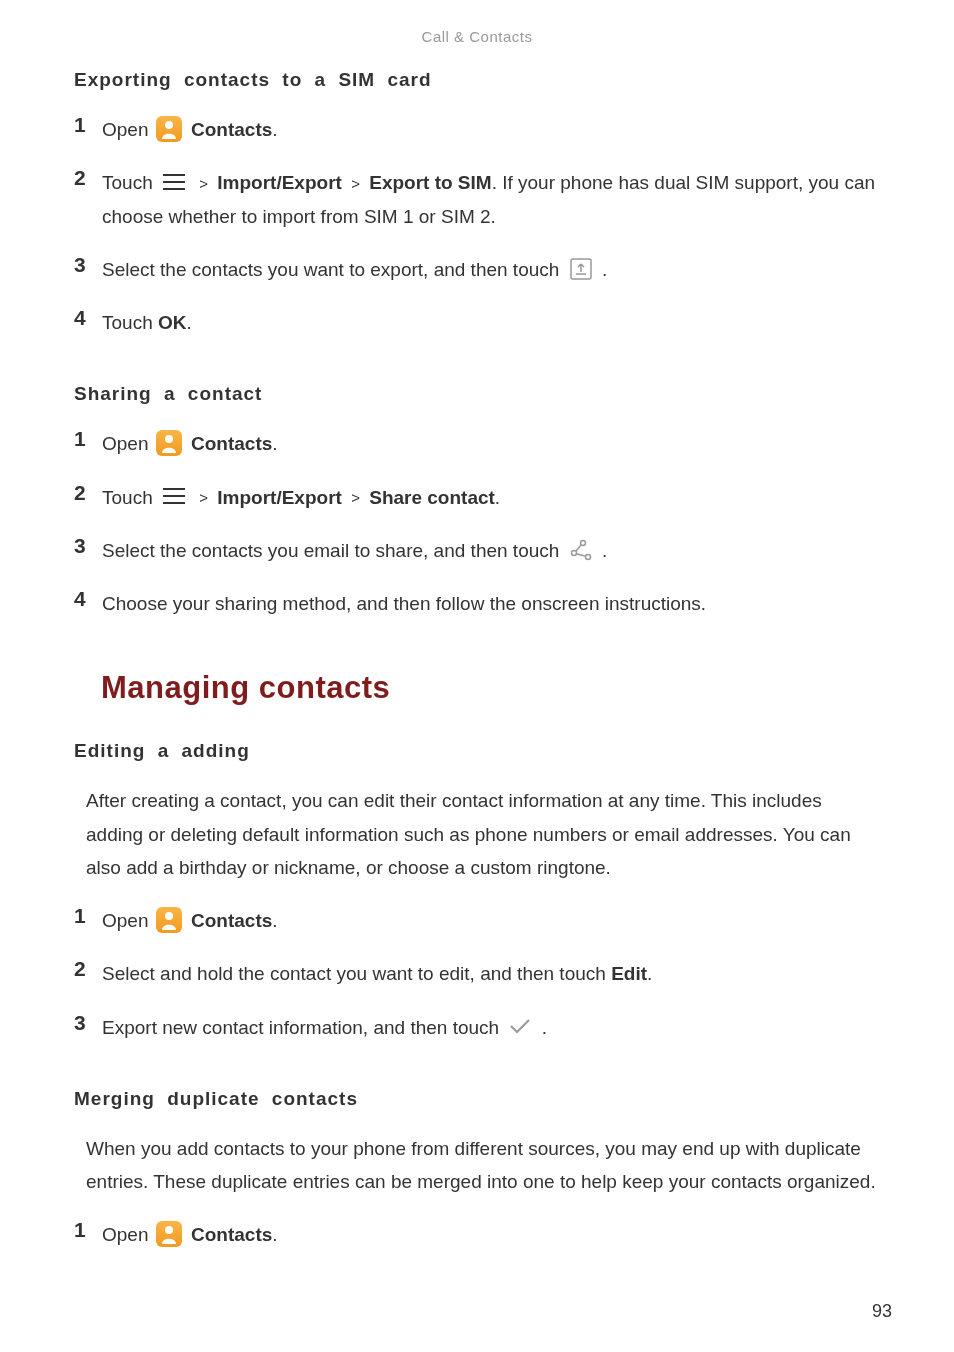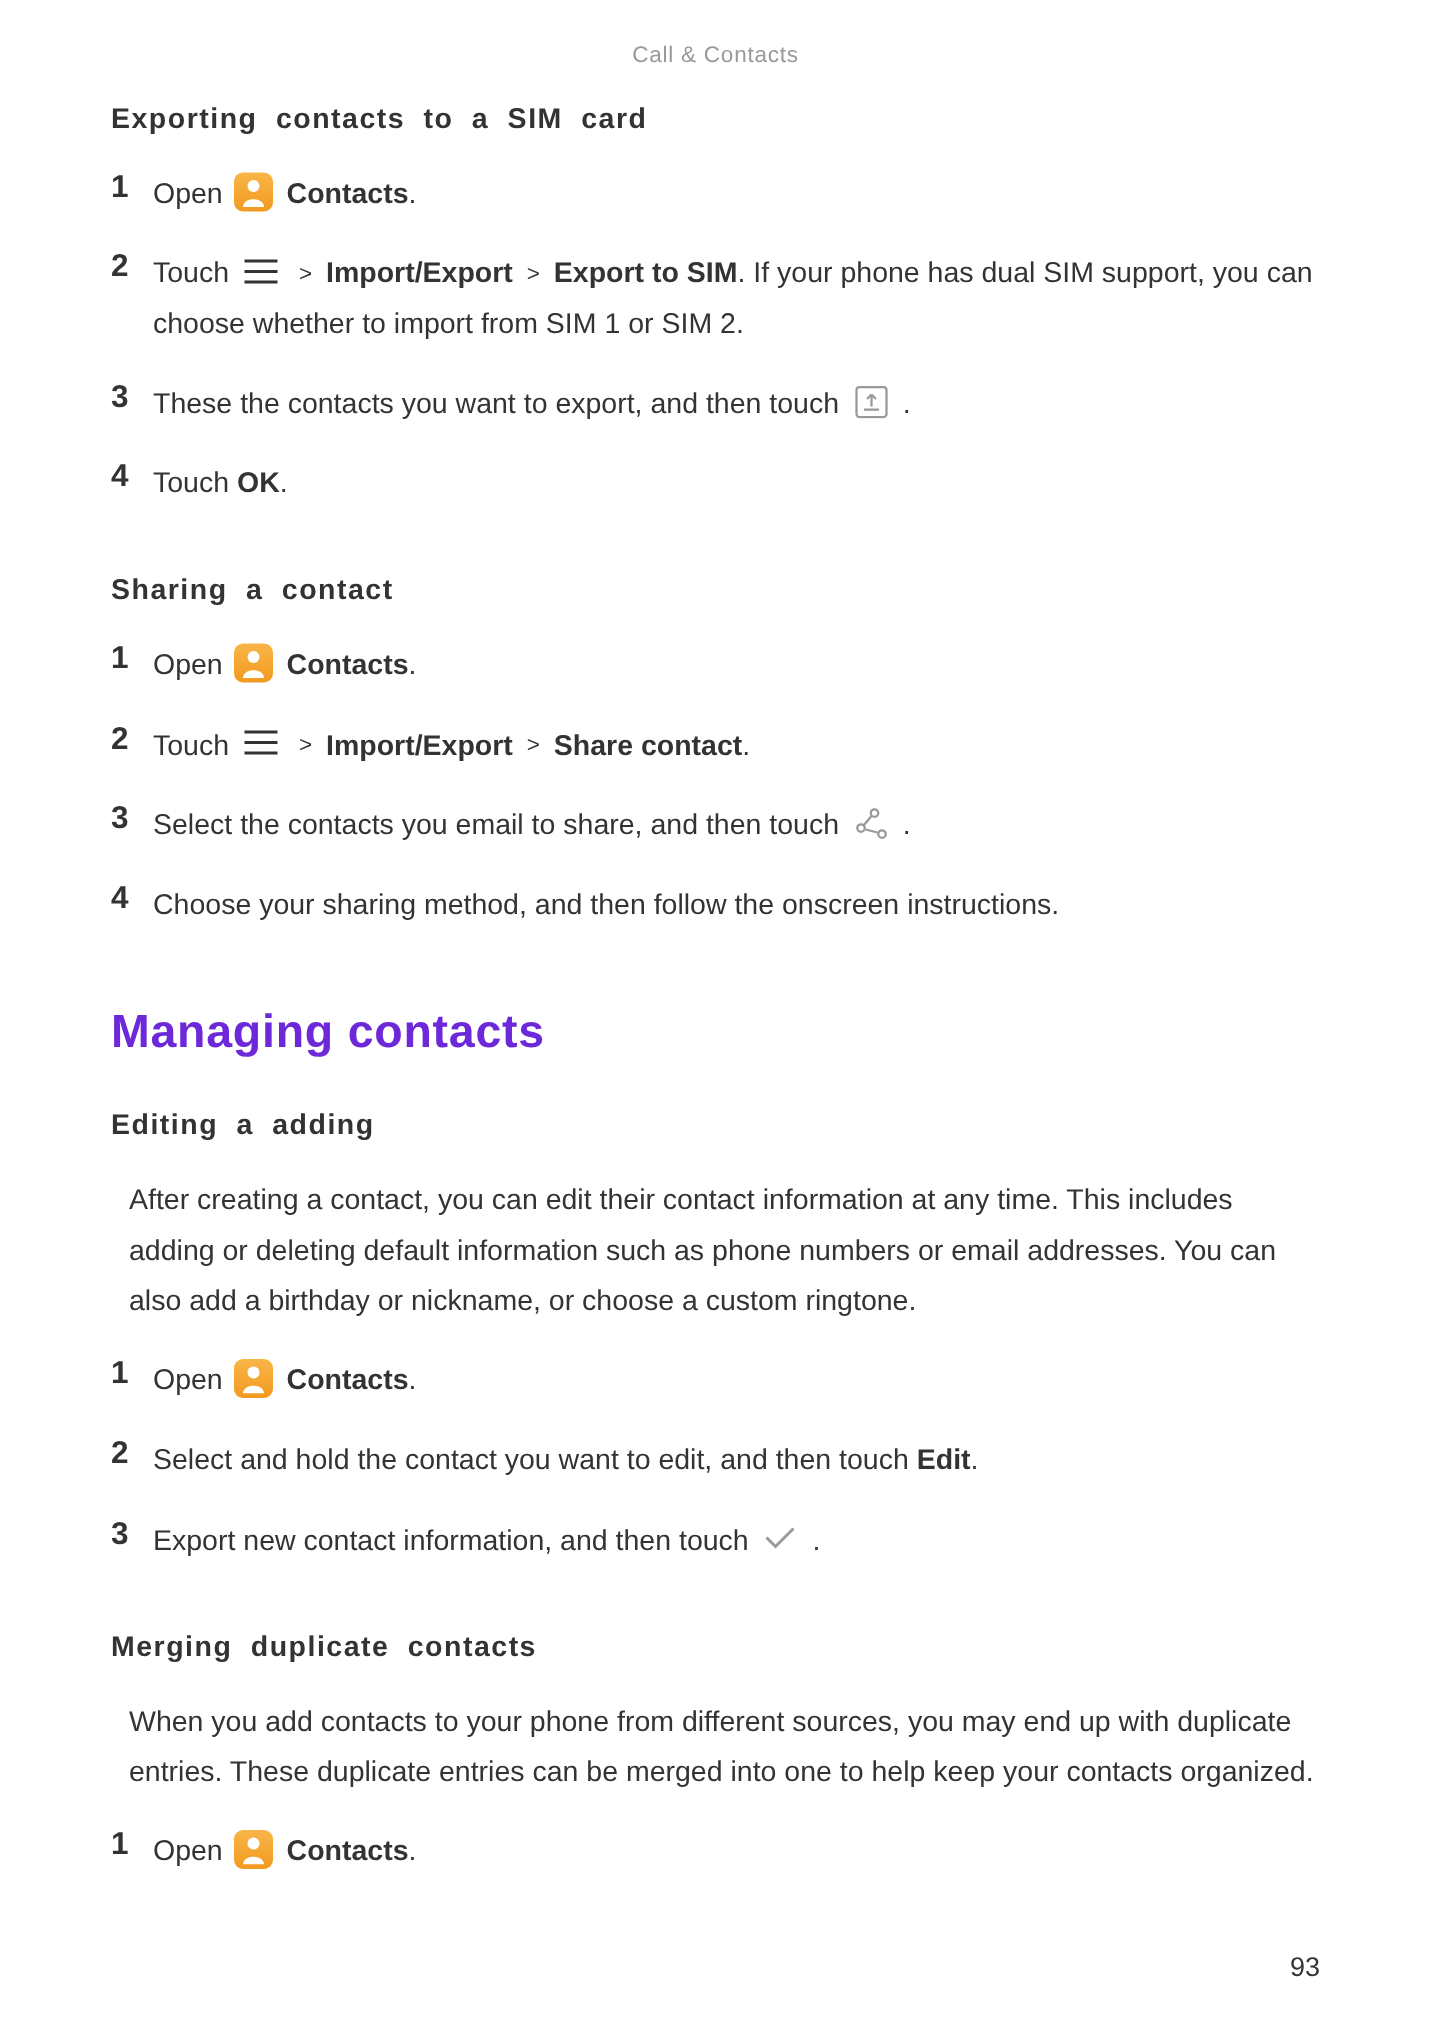--- a/index.html
+++ b/index.html
@@ -27,24 +27,25 @@
       word-spacing: 6px;
       margin-top: 0;
       margin-bottom: 22px;
     }
     h2.section-heading.spaced-above {
       margin-top: 44px;
     }
     h1.chapter-heading {
       font-size: 31px;
       font-weight: 700;
-      color: #6d28d9;
+      color: #7f1d1d;
       margin-top: 50px;
       margin-bottom: 34px;
       letter-spacing: 0.5px;
+      margin-left: 27px;
     }
     .body-paragraph {
       font-size: 19px;
       color: #333;
       line-height: 1.75;
       margin-bottom: 20px;
       margin-left: 12px;
     }
     .step {
       display: flex;
@@ -104,21 +105,21 @@
     .bold { font-weight: 700; }
     .gt {
       font-size: 15px;
       color: #333;
       margin: 0 4px;
       vertical-align: middle;
     }
     .page-number {
       position: absolute;
       bottom: 30px;
-      right: 74px;
+      right: 62px;
       font-size: 18px;
       color: #333;
     }
   </style>
 </head>
 <body>
 
 <div class="header-breadcrumb">Call &amp; Contacts</div>
 
 <h2 class="section-heading">Exporting contacts to a SIM card</h2>
@@ -151,21 +152,21 @@
     <span class="gt">&gt;</span>
     <span class="bold">Import/Export</span>
     <span class="gt">&gt;</span>
     <span class="bold">Export to SIM</span><span>. If your phone has dual SIM support, you can choose whether to import from SIM 1 or SIM 2.</span>
   </div>
 </div>
 
 <div class="step">
   <div class="step-num">3</div>
   <div class="step-body">
-    <span>These the contacts you want to export, and then touch </span>
+    <span>Select the contacts you want to export, and then touch </span>
     <span class="inline-icon icon-export">
       <svg width="22" height="22" viewBox="0 0 22 22">
           <rect x="1" y="1" width="20" height="20" rx="2" fill="none" stroke="#999" stroke-width="1.5"></rect>
           <path d="M11 6 L11 14 M11 6 L8 9 M11 6 L14 9" stroke="#999" stroke-width="1.5" fill="none"></path>
           <line x1="6" y1="16" x2="16" y2="16" stroke="#999" stroke-width="1.5"></line>
         </svg>
     </span>
     <span>.</span>
   </div>
 </div>

